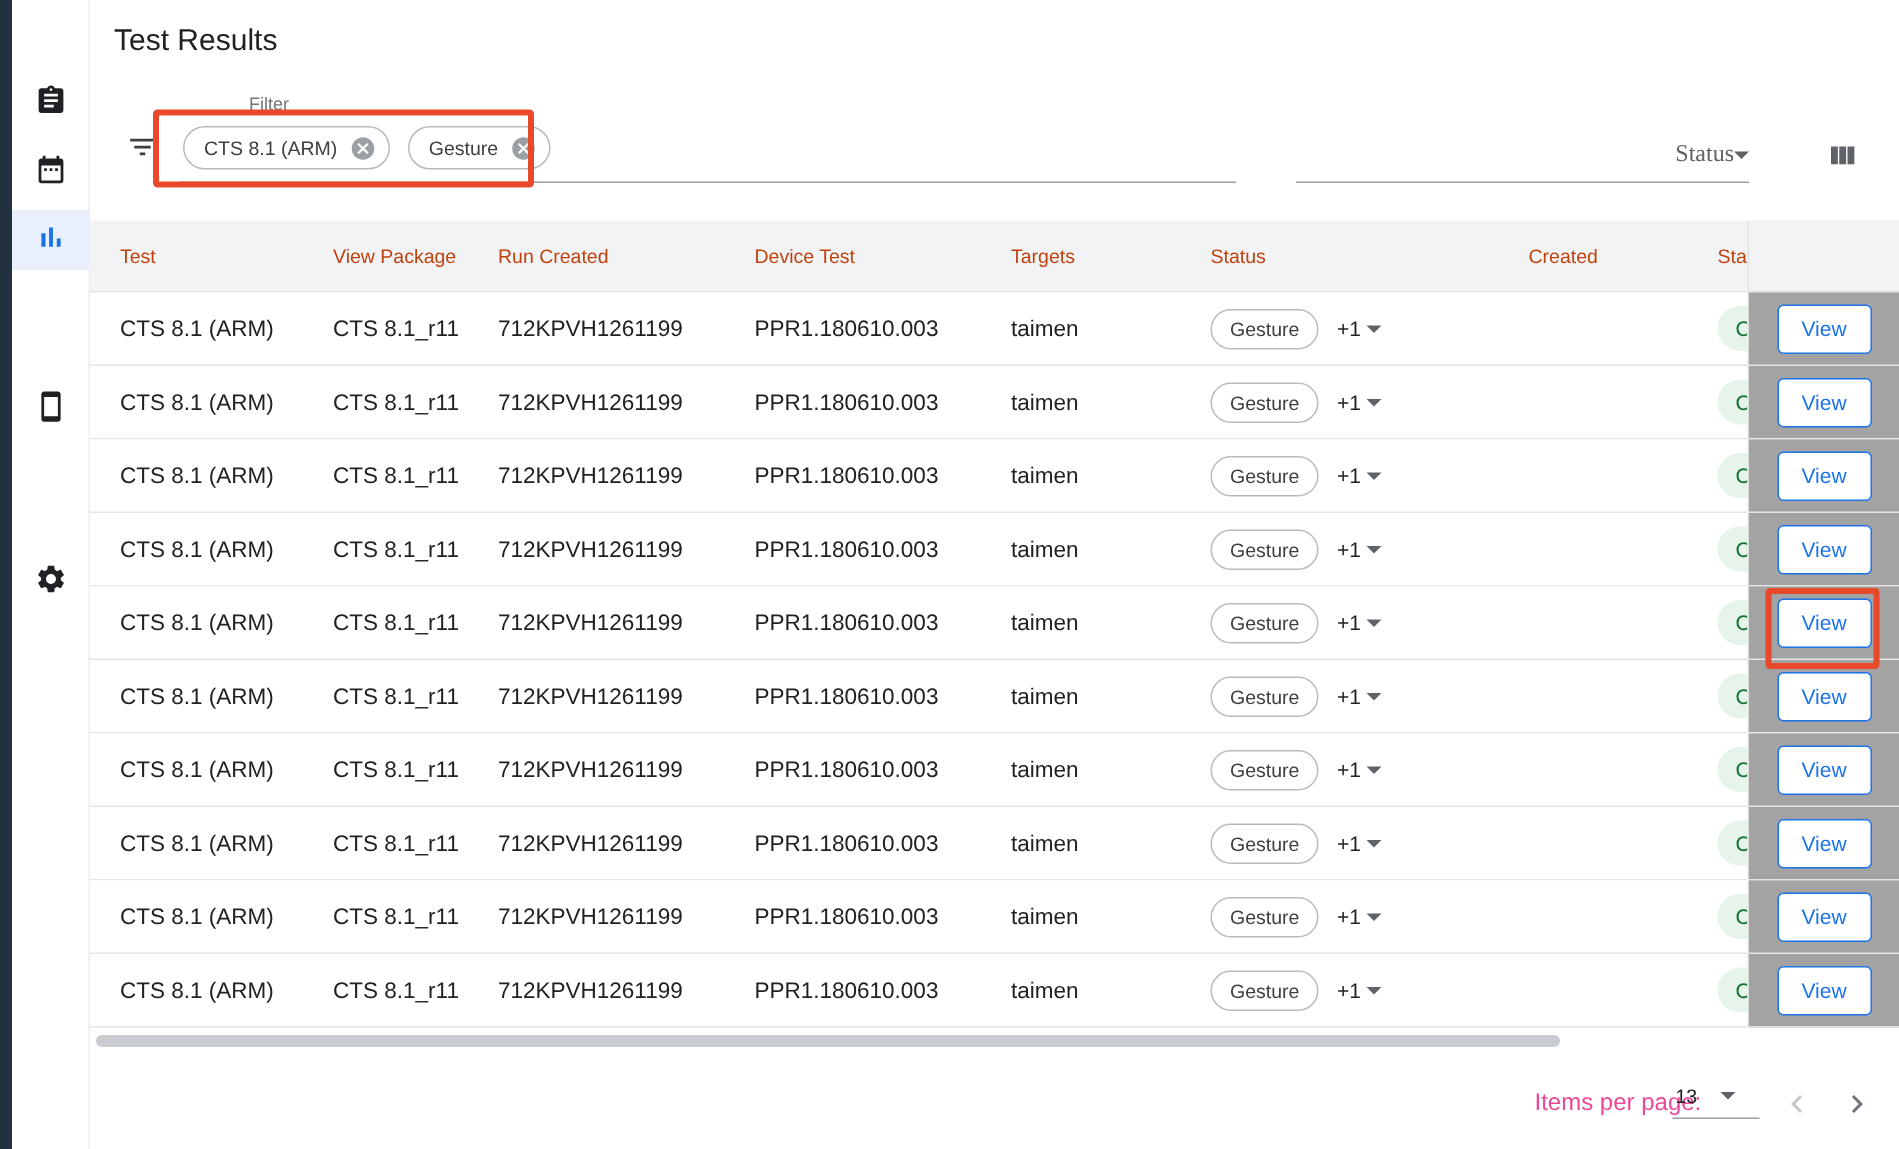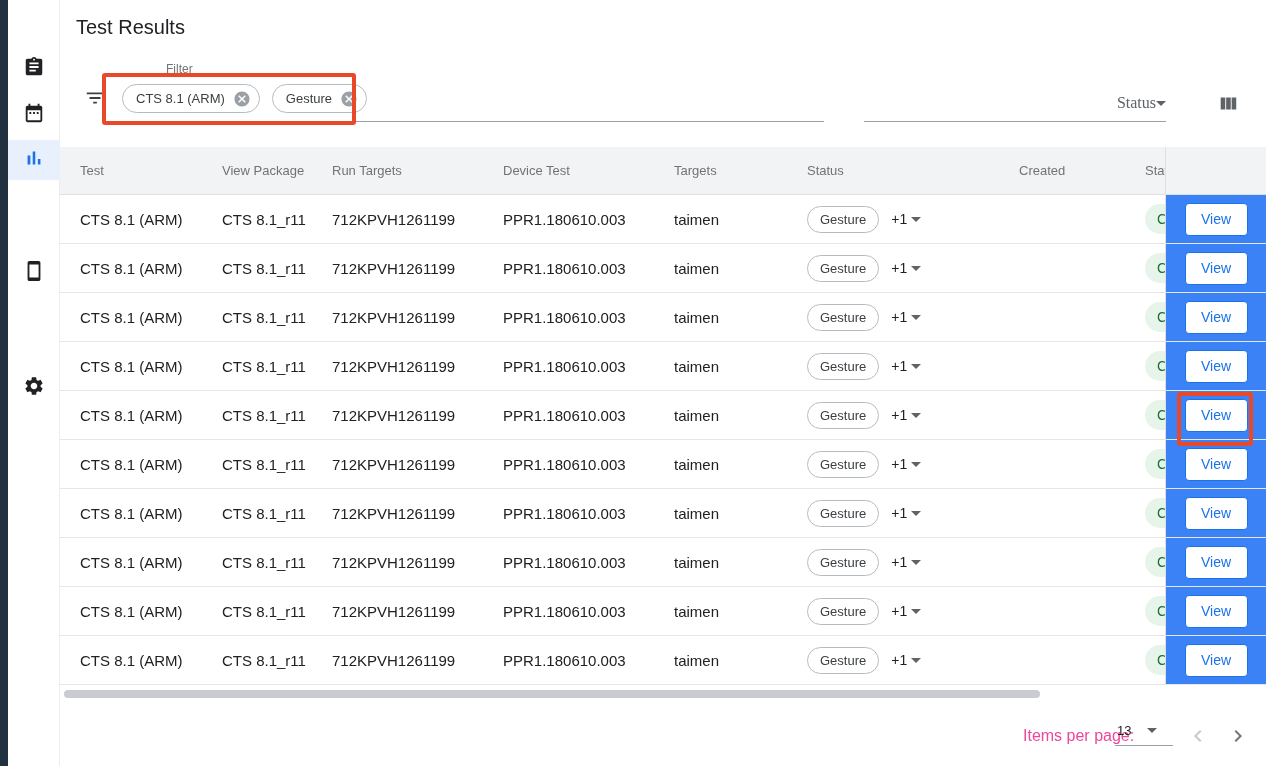--- a/index.html
+++ b/index.html
@@ -33,34 +33,34 @@
   .status-label{font-size:16px;color:#5f6368;}
   .caret{width:0;height:0;border-left:5px solid transparent;border-right:5px solid transparent;border-top:5px solid #5f6368;display:inline-block;}
   .status-underline{position:absolute;left:864px;top:121px;width:302px;height:1px;background:#9aa0a6;}
   .columns-btn{position:absolute;left:1212px;top:88px;width:32px;height:32px;display:flex;align-items:center;justify-content:center;cursor:pointer;background:none;border:none;}
   .columns-btn svg{fill:#5f6368;}
 
   
   .table-scroll{position:absolute;left:60px;top:147px;width:1105px;height:540px;overflow:hidden;}
   .thead,.trow{display:flex;align-items:center;width:1400px;}
   .thead{height:48px;background:#f1f3f4;border-bottom:1px solid #e0e0e0;}
-  .hcell{font-size:13px;font-weight:500;color:#737373;white-space:nowrap;}
+  .hcell{font-size:13px;font-weight:500;color:#c2410c;white-space:nowrap;}
   .trow{height:49px;background:#fff;border-bottom:1px solid #e6e6e6;}
   .cell{font-size:15px;color:#202124;white-space:nowrap;overflow:visible;}
   .cell,.hcell{padding-left:20px;flex:none;}
   .c0{width:142px}.c1{width:110px}.c2{width:171px}.c3{width:171px}.c4{width:133px}.c5{width:212px}.c6{width:130px}.c7{width:300px;padding-left:16px;}
   .c5{display:flex;align-items:center;gap:12px;}
   .label-chip{display:inline-flex;align-items:center;height:27px;padding:0 12px;border:1px solid #b7bbc0;border-radius:14px;background:#fff;font-size:13px;color:#3c4043;}
   .more{display:inline-flex;align-items:center;gap:4px;font-size:14px;color:#202124;cursor:pointer;}
   .status-chip{display:inline-block;background:#e6f4ea;color:#137333;font-size:14px;height:30px;line-height:30px;padding:0 12px;border-radius:15px;min-width:64px;}
 
   
   .action-col{position:absolute;left:1165px;top:147px;width:101px;background:#fff;border-left:1px solid #e0e0e0;z-index:10;}
   .action-head{height:48px;background:#f1f3f4;border-bottom:1px solid #e0e0e0;}
-  .action-cell{height:49px;display:flex;align-items:center;justify-content:center;border-bottom:1px solid #e6e6e6;background:#3b82f6;}
+  .action-cell{height:49px;display:flex;align-items:center;justify-content:center;border-bottom:1px solid #e6e6e6;background:#a3a3a3;}
   .view-btn{width:63px;height:33px;border:1px solid #1a73e8;border-radius:4px;background:#fff;color:#1a73e8;font-size:14px;font-weight:500;font-family:inherit;cursor:pointer;}
 
   
   .hscroll{position:absolute;left:64px;top:690px;width:976px;height:8px;border-radius:4px;background:#c8cbcf;cursor:pointer;}
 
   
   .pp-label{position:absolute;left:1023px;top:727px;font-size:16px;color:#ec4899;}
   .pp-select{position:absolute;left:1117px;top:723px;display:flex;align-items:center;gap:16px;font-size:13px;color:#202124;cursor:pointer;}
   .pp-underline{position:absolute;left:1115px;top:745px;width:58px;height:1px;background:#9aa0a6;}
   .pager{position:absolute;top:723px;width:28px;height:28px;display:flex;align-items:center;justify-content:center;background:none;border:none;cursor:pointer;}
@@ -144,21 +144,21 @@
 <button class="columns-btn">
   <svg width="22" height="22" viewBox="0 0 24 24">
       <path d="M10 18h5V5h-5v13zm-6 0h5V5H4v13zM16 5v13h5V5h-5z"></path>
     </svg>
 </button>
 
 <div class="table-scroll">
   <div class="thead">
     <div class="hcell c0">Test</div>
     <div class="hcell c1">View Package</div>
-    <div class="hcell c2">Run Targets</div>
+    <div class="hcell c2">Run Created</div>
     <div class="hcell c3">Device Test</div>
     <div class="hcell c4">Targets</div>
     <div class="hcell c5">Status</div>
     <div class="hcell c6">Created</div>
     <div class="hcell c7">Stat</div>
   </div>
   <div>
   <div class="trow">
     <div class="cell c0">CTS 8.1 (ARM)</div>
     <div class="cell c1">CTS 8.1_r11</div>

